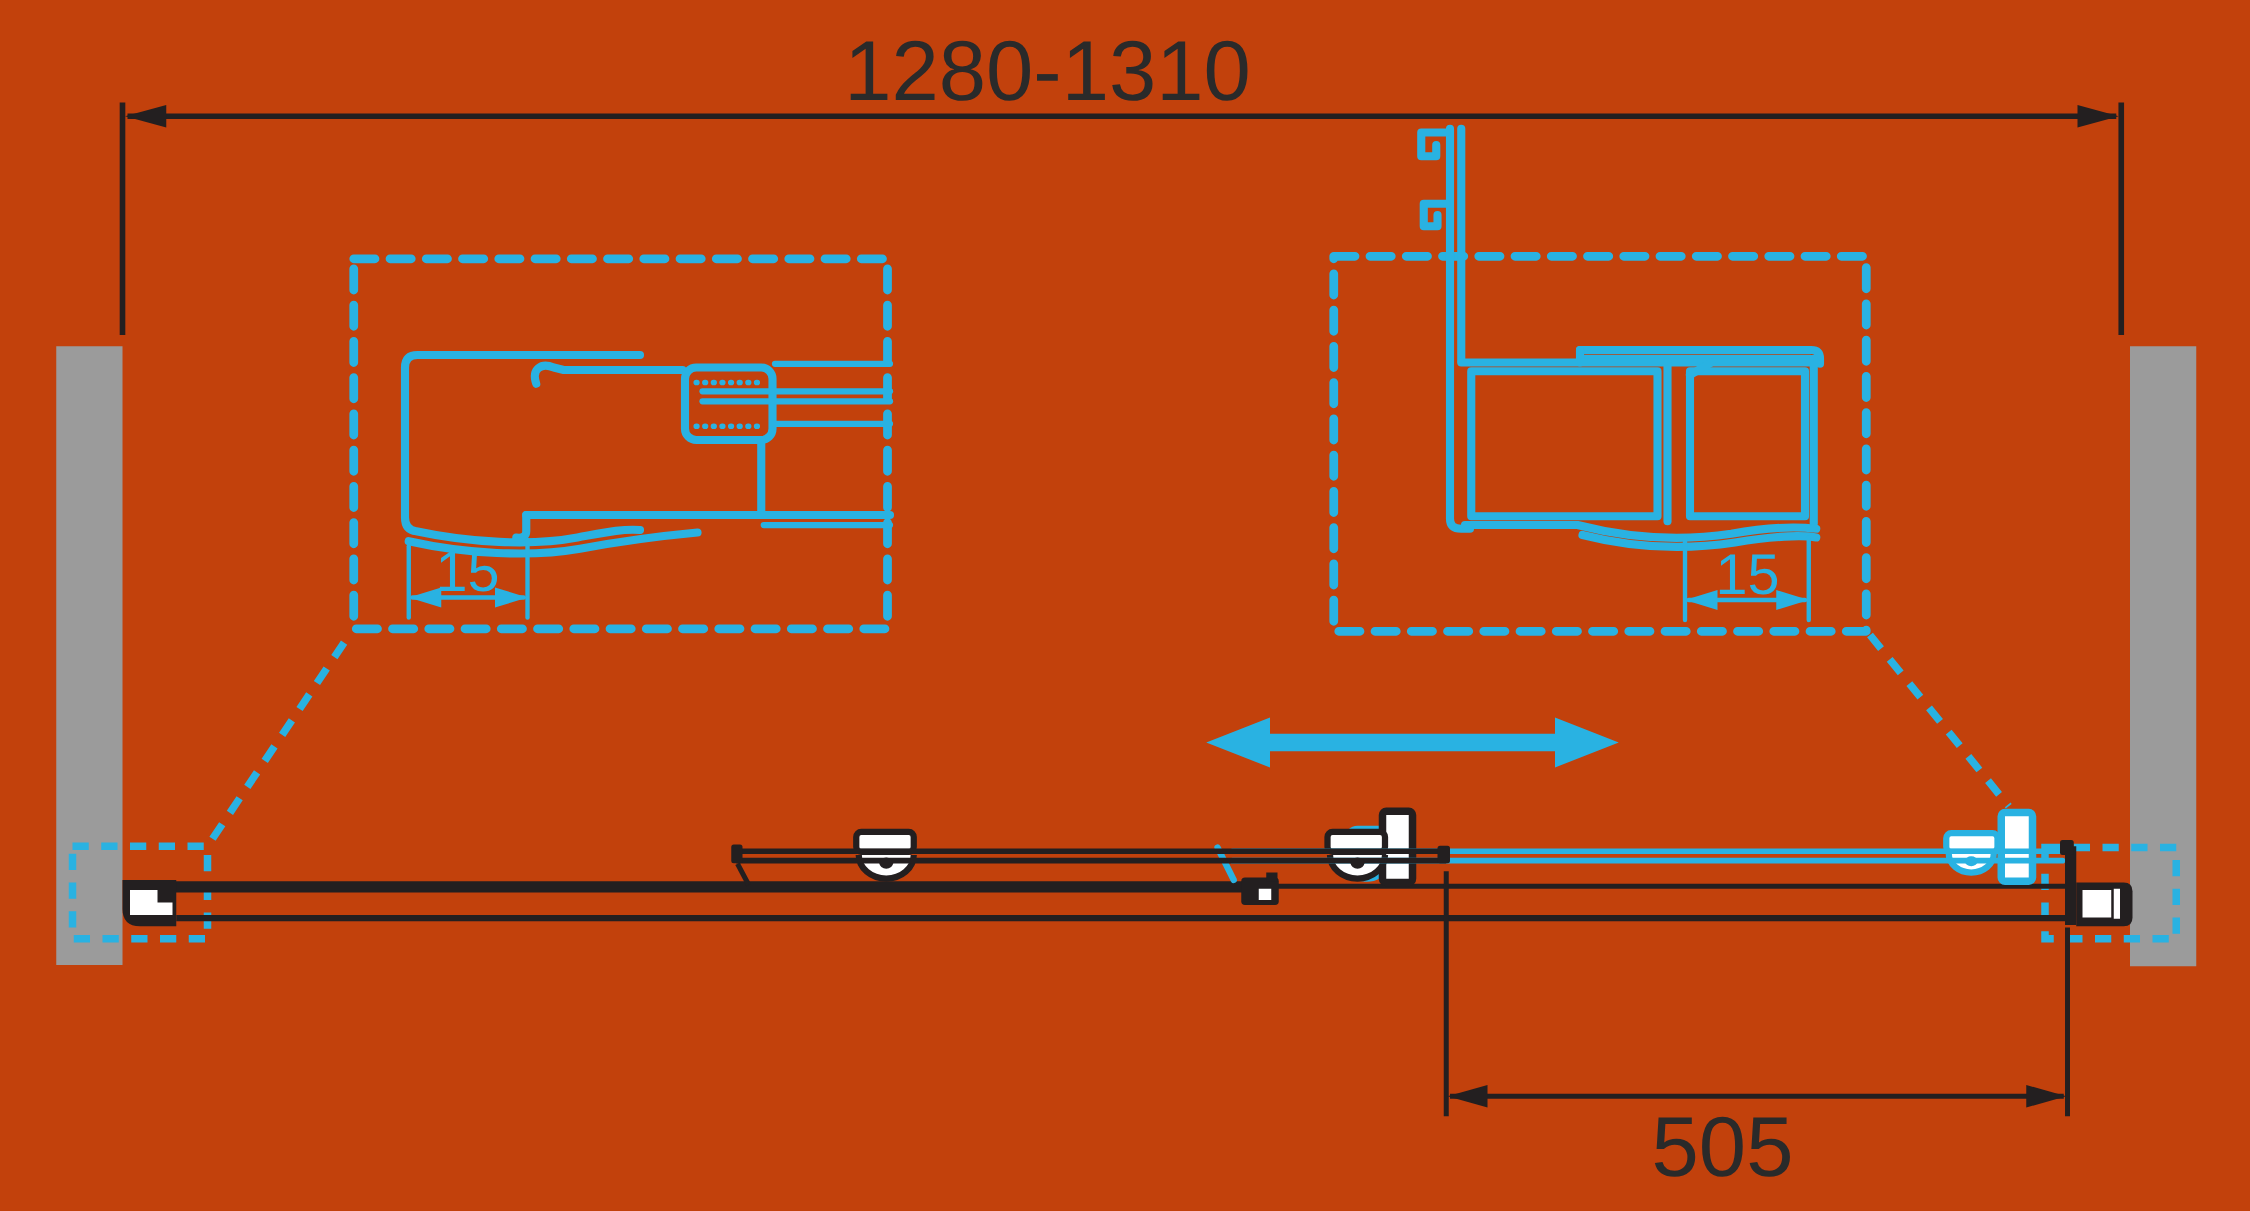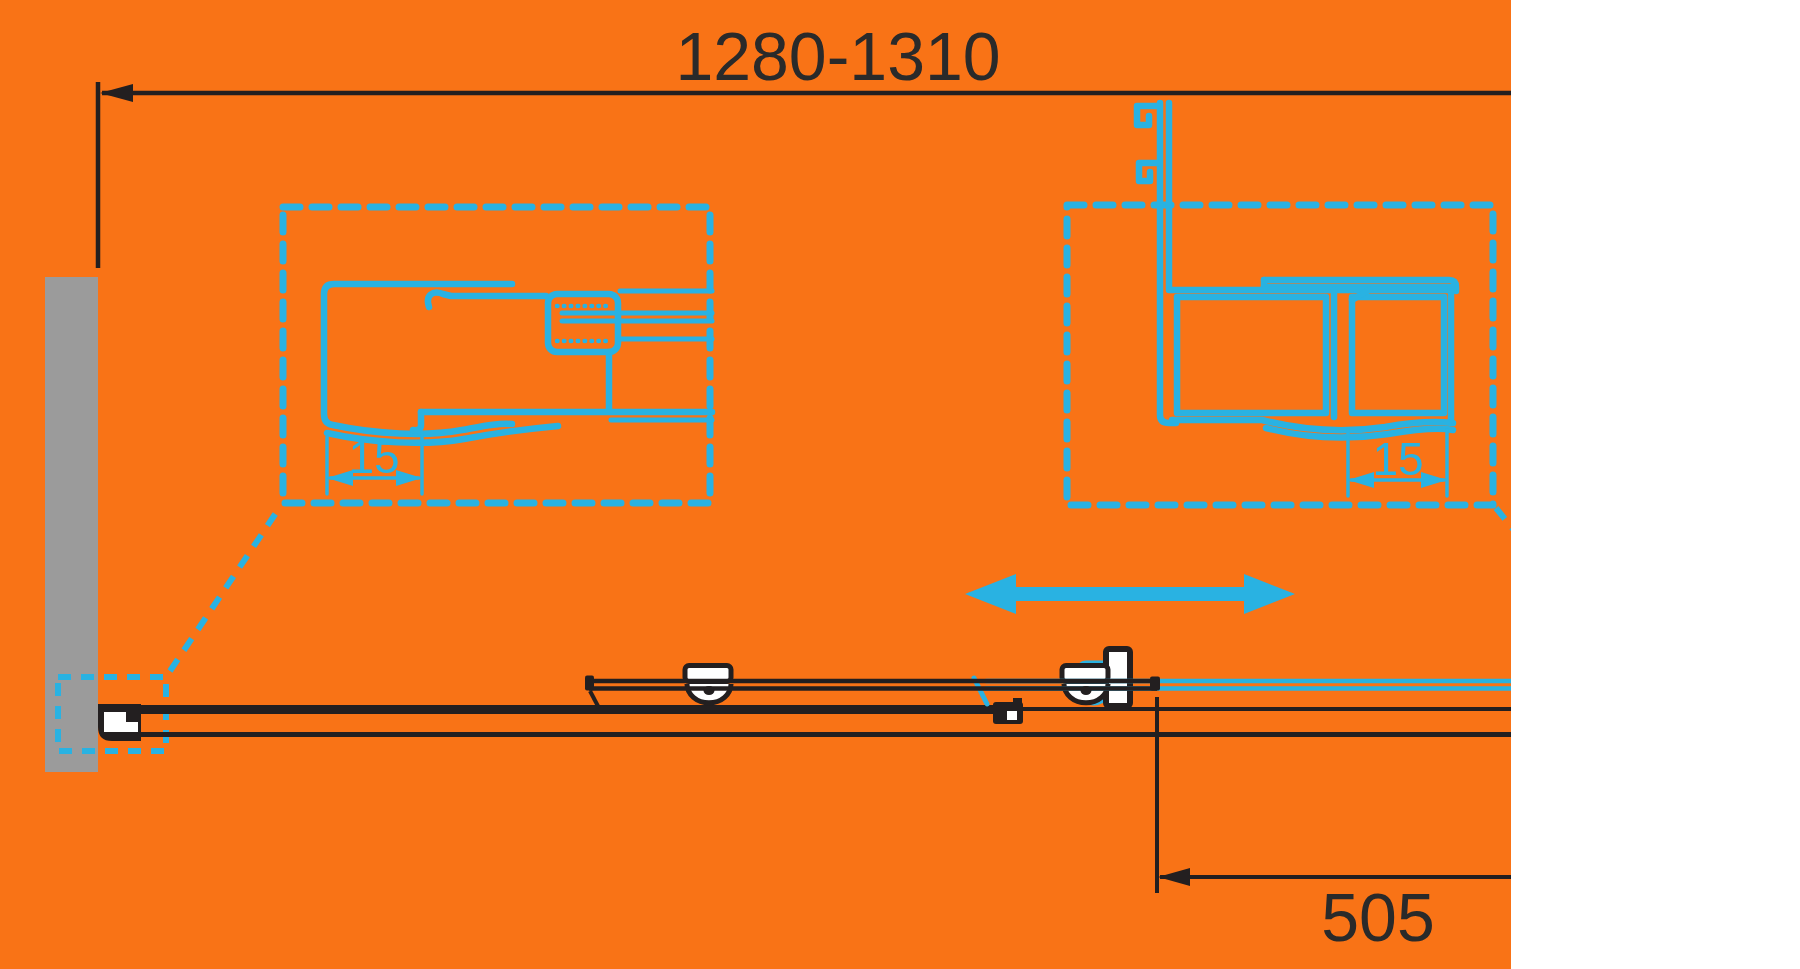--- a/index.html
+++ b/index.html
@@ -1,17 +1,17 @@
 <!DOCTYPE html>
 <html><head>
 <meta charset="utf-8">
 <style>
   html,body{margin:0;padding:0;background:#ffffff;}
   body{font-family:"Liberation Sans", sans-serif;}
-  .stage{position:relative;width:1511px;height:969px;background:#f97316;overflow:hidden;}
+  .stage{position:relative;width:1800px;height:969px;background:#c2410c;overflow:hidden;}
   svg{display:block;}
   text{font-family:"Liberation Sans", sans-serif;fill:#2a2a2a;}
   .cyantext{fill:#29b2e2;}
 </style>
 </head>
 <body>
 
 <div class="stage">
 <svg width="1800" height="969" viewBox="0 0 1800 969" xmlns="http://www.w3.org/2000/svg">
 

